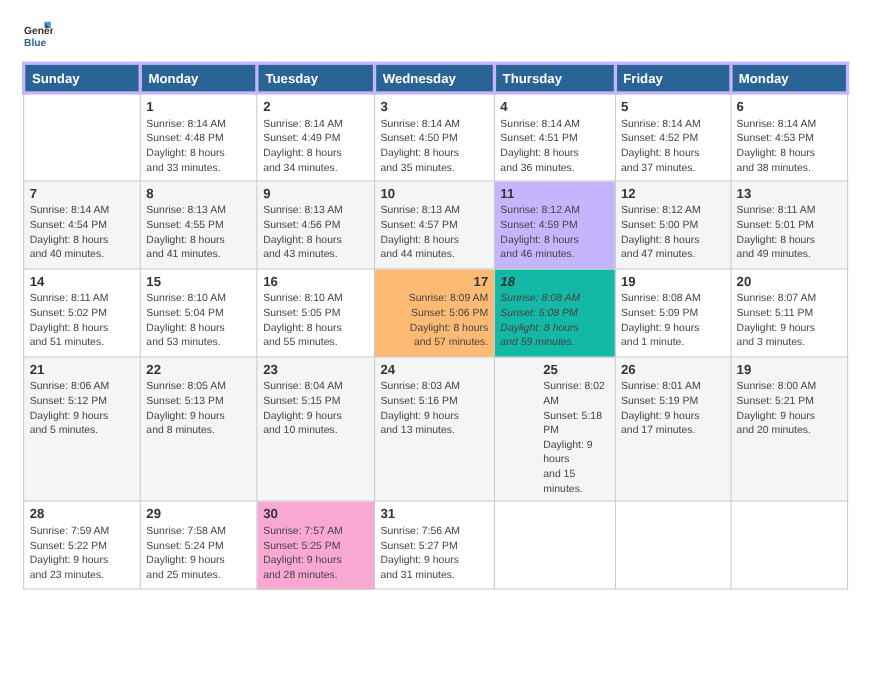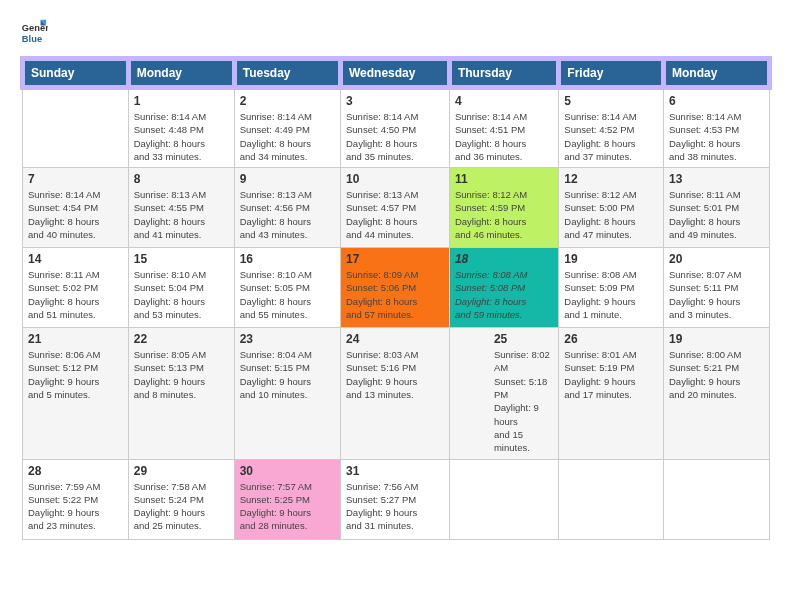--- a/index.html
+++ b/index.html
@@ -61,21 +61,21 @@
       width: 100%;
       border-collapse: collapse;
     }
     .calendar th {
       background: #2a6496;
       color: #fff;
       font-size: 12px;
       font-weight: bold;
       padding: 5px 6px;
       text-align: left;
-      border: 5px solid #c4b5fd;
+      border: 3px solid #c4b5fd;
     }
     .calendar td {
       border: 1px solid #ccc;
       vertical-align: top;
       padding: 4px 5px;
       width: 113px;
       height: 80px;
       background: #fff;
     }
     .calendar tr:nth-child(even) td {
@@ -170,21 +170,21 @@
             <div class="day-info">Sunrise: 8:13 AM<br>Sunset: 4:55 PM<br>Daylight: 8 hours<br>and 41 minutes.</div>
           </td>
           <td style="background: rgb(245, 245, 245);">
             <span class="day-num">9</span>
             <div class="day-info">Sunrise: 8:13 AM<br>Sunset: 4:56 PM<br>Daylight: 8 hours<br>and 43 minutes.</div>
           </td>
           <td style="background: rgb(245, 245, 245);">
             <span class="day-num">10</span>
             <div class="day-info">Sunrise: 8:13 AM<br>Sunset: 4:57 PM<br>Daylight: 8 hours<br>and 44 minutes.</div>
           </td>
-          <td style="background: #bef264;">
+          <td style="background: #c4b5fd;">
             <span class="day-num">11</span>
             <div class="day-info">Sunrise: 8:12 AM<br>Sunset: 4:59 PM<br>Daylight: 8 hours<br>and 46 minutes.</div>
           </td>
           <td style="background: rgb(245, 245, 245);">
             <span class="day-num">12</span>
             <div class="day-info">Sunrise: 8:12 AM<br>Sunset: 5:00 PM<br>Daylight: 8 hours<br>and 47 minutes.</div>
           </td>
           <td style="background: rgb(245, 245, 245);">
             <span class="day-num">13</span>
             <div class="day-info">Sunrise: 8:11 AM<br>Sunset: 5:01 PM<br>Daylight: 8 hours<br>and 49 minutes.</div>
@@ -196,21 +196,21 @@
             <div class="day-info">Sunrise: 8:11 AM<br>Sunset: 5:02 PM<br>Daylight: 8 hours<br>and 51 minutes.</div>
           </td>
           <td style="background: rgb(255, 255, 255);">
             <span class="day-num">15</span>
             <div class="day-info">Sunrise: 8:10 AM<br>Sunset: 5:04 PM<br>Daylight: 8 hours<br>and 53 minutes.</div>
           </td>
           <td style="background: rgb(255, 255, 255);">
             <span class="day-num">16</span>
             <div class="day-info">Sunrise: 8:10 AM<br>Sunset: 5:05 PM<br>Daylight: 8 hours<br>and 55 minutes.</div>
           </td>
-          <td style="background: #f97316;">
+          <td style="background: #fdba74; text-align: right;">
             <span class="day-num">17</span>
             <div class="day-info">Sunrise: 8:09 AM<br>Sunset: 5:06 PM<br>Daylight: 8 hours<br>and 57 minutes.</div>
           </td>
           <td style="background: #14b8a6; font-style: italic;">
             <span class="day-num">18</span>
             <div class="day-info">Sunrise: 8:08 AM<br>Sunset: 5:08 PM<br>Daylight: 8 hours<br>and 59 minutes.</div>
           </td>
           <td style="background: rgb(255, 255, 255); margin-left: 32px;">
             <span class="day-num">19</span>
             <div class="day-info">Sunrise: 8:08 AM<br>Sunset: 5:09 PM<br>Daylight: 9 hours<br>and 1 minute.</div>

